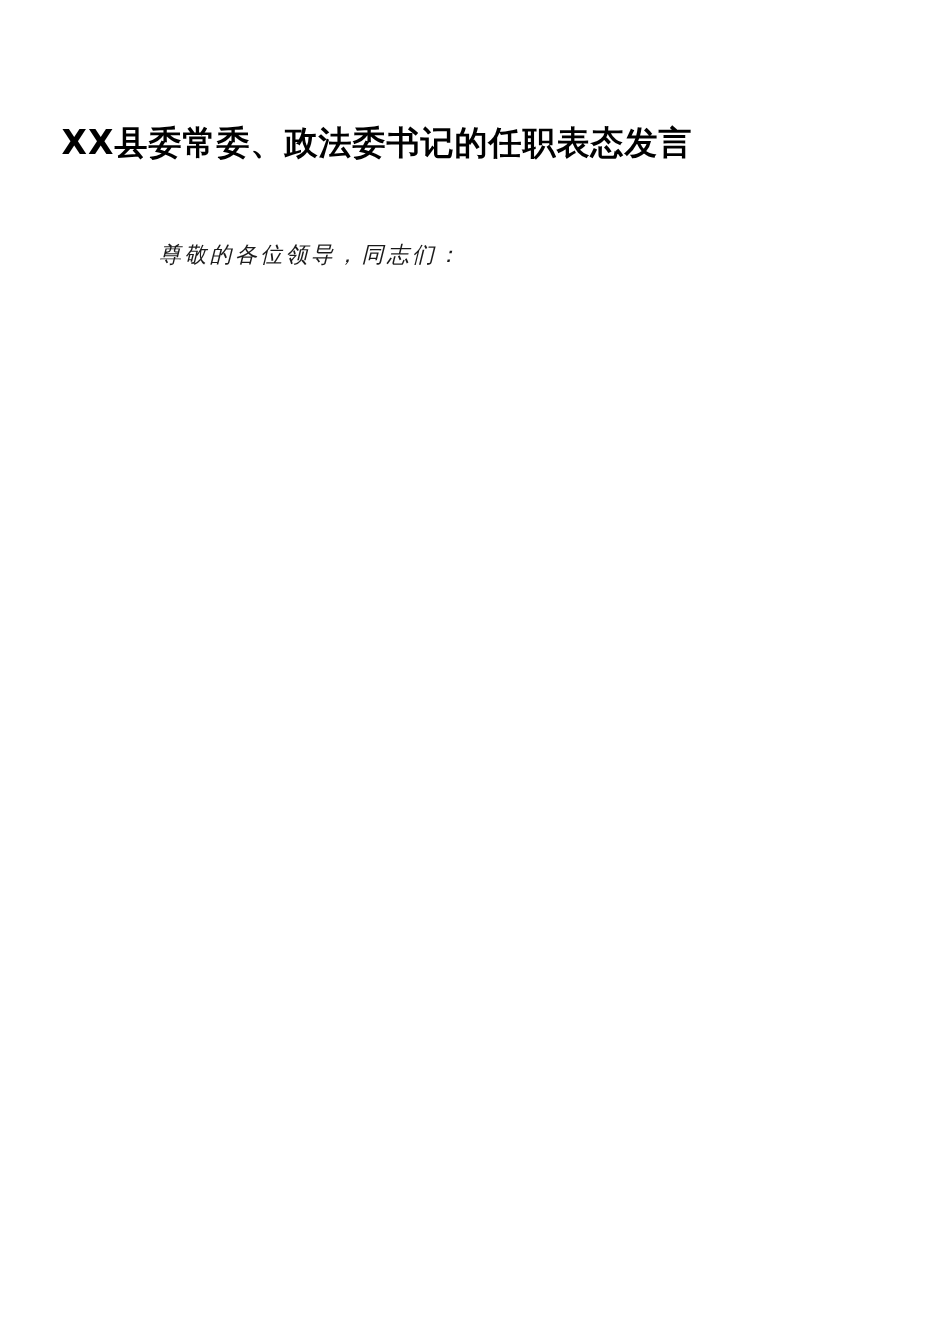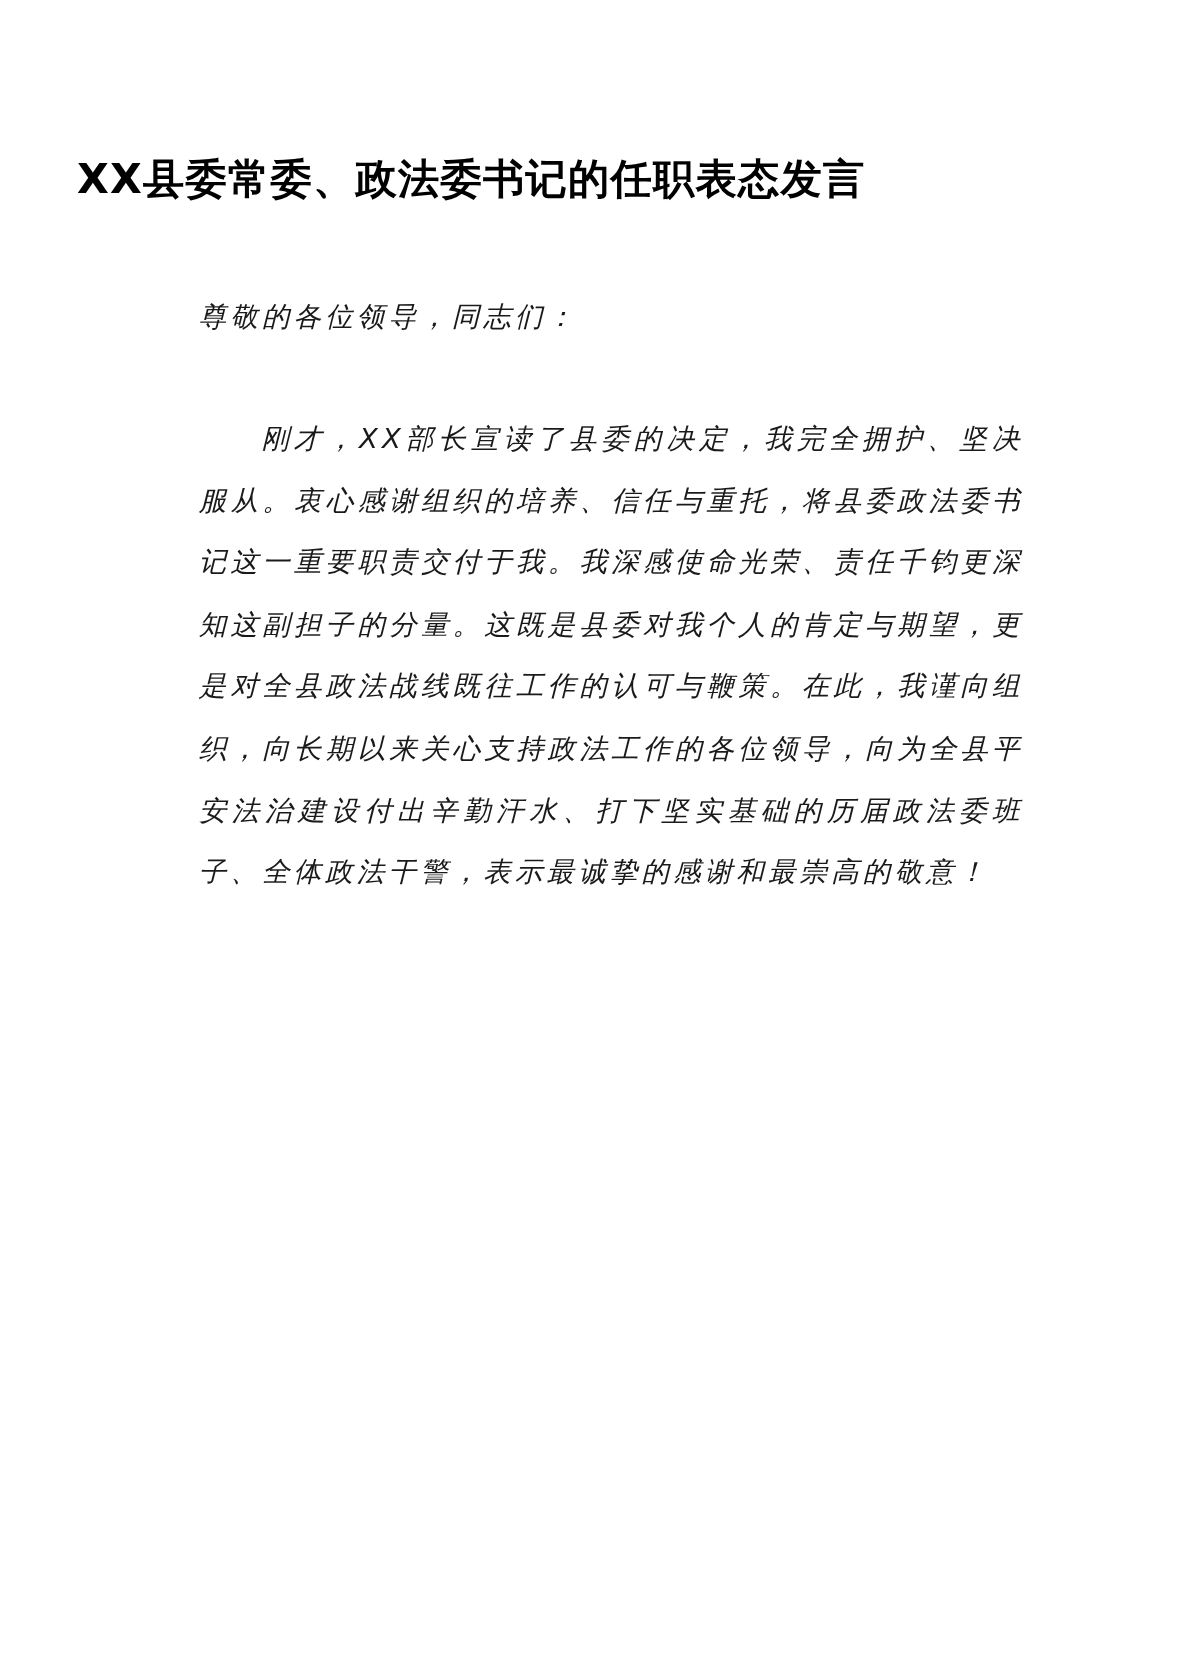--- a/index.html
+++ b/index.html
@@ -61,15 +61,14 @@
     }
   </style>
 </head>
 <body>
 
 <div class="page">
   <h1 class="title">XX县委常委、政法委书记的任职表态发言</h1>
 
   <p class="body-text salutation">尊敬的各位领导，同志们：</p>
 
-  <p class="body-text para1">刚才，XX部长宣读了县委的决定，我完全拥护、坚决服从。衷心感谢组织的培养、信任与重托，将县委政法委书记这一重要职责交付于我。我深感使命光荣、责任千钧更深知这副担子的分量。这既是县委对我个人的肯定与期望，更是对全县政法战线既往工作的认可与鞭策。在此，我谨向组织，向长期以来关心支持政法工作的各位领导，向为全县平安法治建设付出辛勤汗水、打下坚实基础的历届政法委班子、全体政法干警，表示最诚挚的感谢和最崇高的敬意！</p>
 
 </div>
 
 </body></html>

